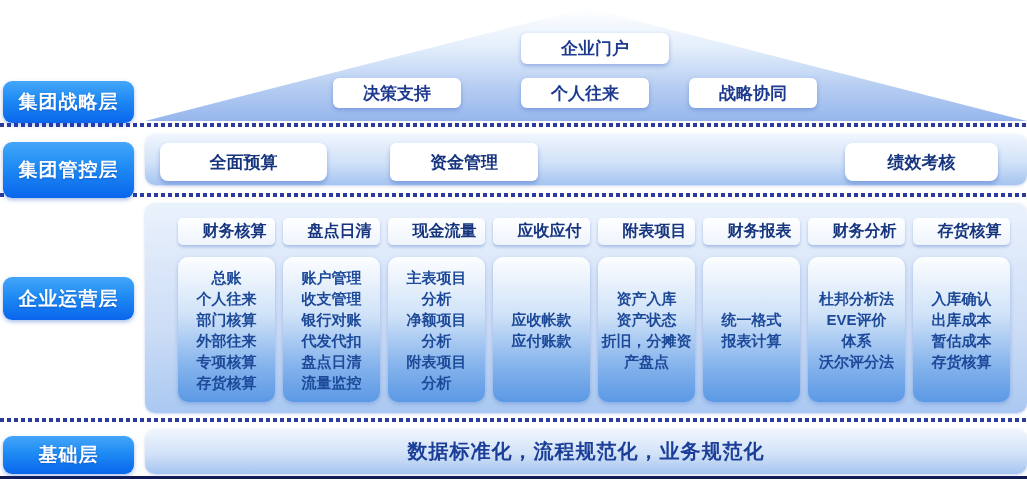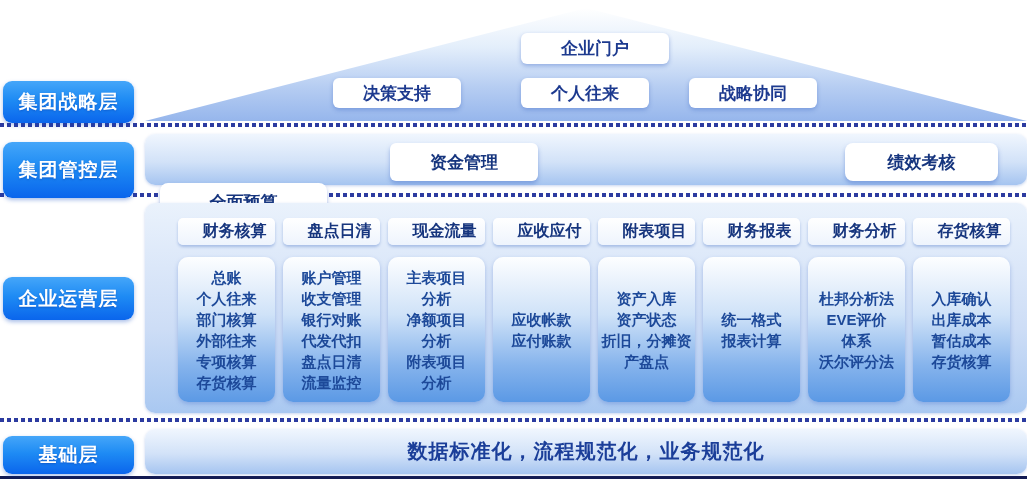--- a/index.html
+++ b/index.html
@@ -57,21 +57,21 @@
   .band-control{top:134px;height:51px;}
   .band-operation{top:203px;height:210px;background:linear-gradient(180deg,#eaf2fc 0%,#cdddf6 60%,#a9c8f1 100%);}
   .band-foundation{top:429px;height:45px;display:flex;align-items:center;justify-content:center;}
 
   .ctl-btn{
     position:absolute;top:9px;height:38px;border-radius:8px;background:#ffffff;
     display:flex;align-items:center;justify-content:center;
     color:#16357e;font-size:17px;font-weight:bold;
     box-shadow:0 3px 4px rgba(80,120,205,.5);
   }
-  .ctl-1{left:15px;width:167px;margin-top:40px;}
+  .ctl-1{left:15px;width:167px;}
   .ctl-2{left:245px;width:148px;border-radius:6px;}
   .ctl-3{left:473px;width:150px;}
   .ctl-4{left:700px;width:153px;}
 
   
   .op-grid{position:absolute;left:33px;top:15px;display:flex;gap:8px;}
   .op-col{width:97px;display:flex;flex-direction:column;}
   .op-header{
     height:27px;border-radius:5px;margin-bottom:12px;
     background:linear-gradient(180deg,#ffffff 0%,#eef4fd 100%);

